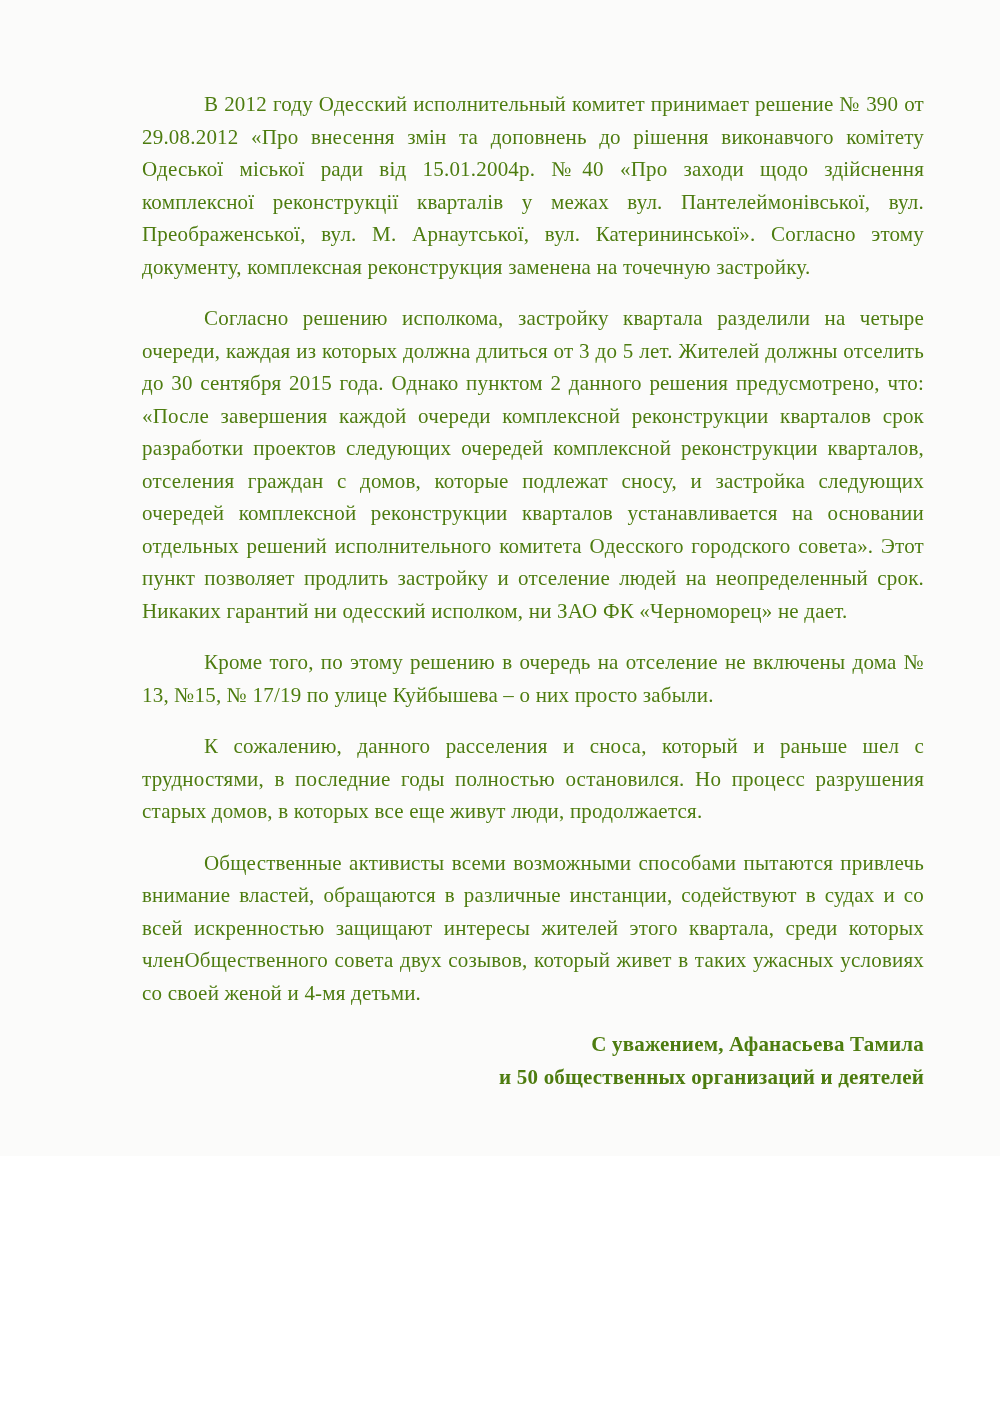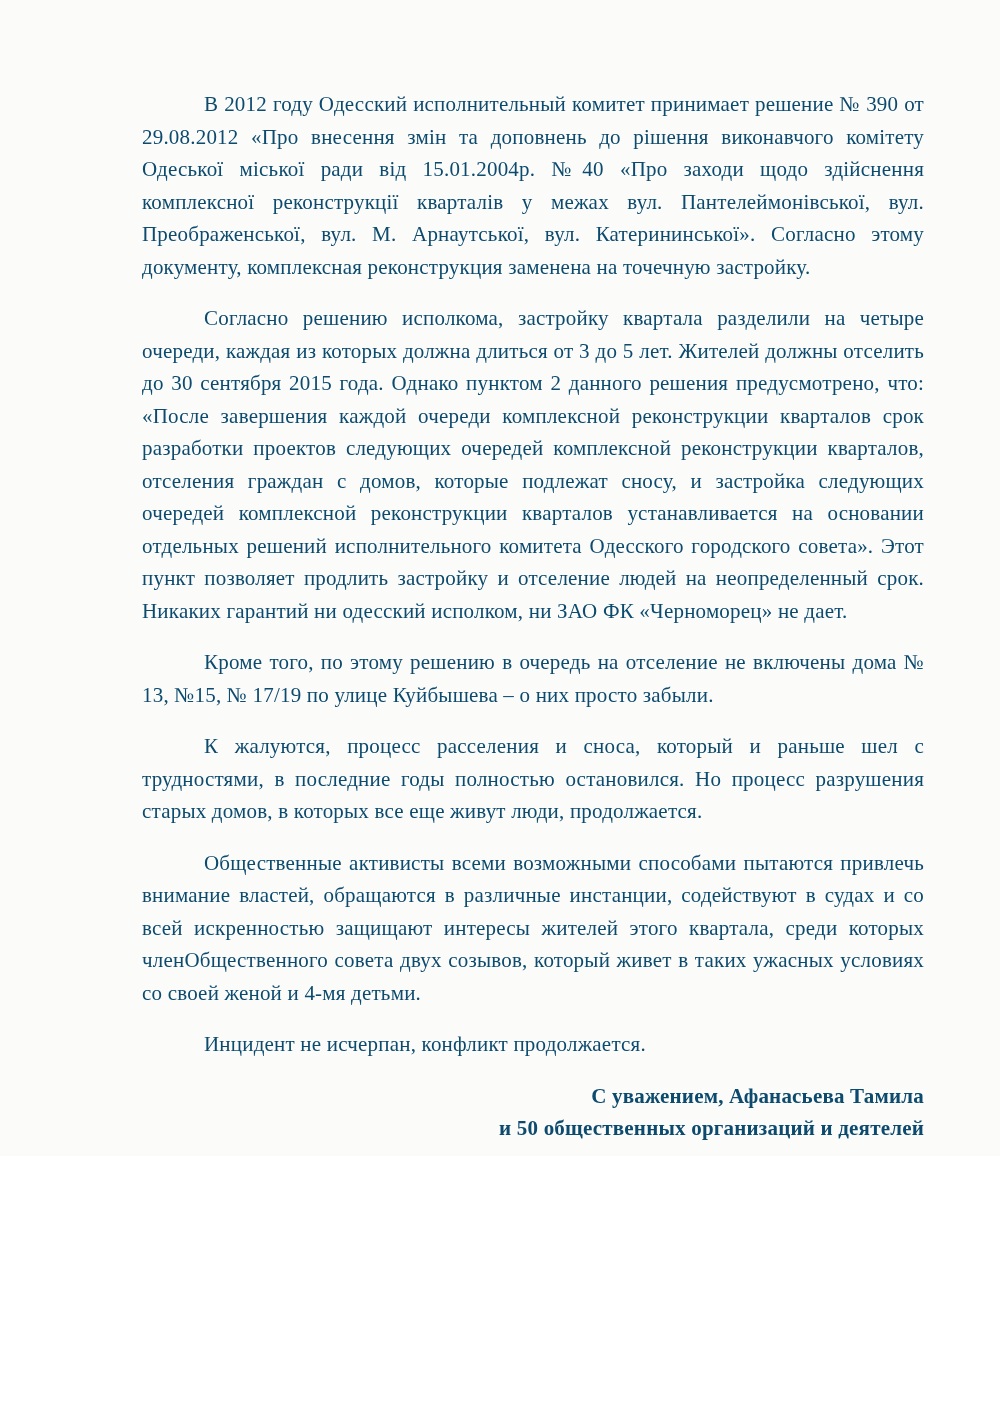--- a/index.html
+++ b/index.html
@@ -7,21 +7,21 @@
     padding: 0;
     background: #ffffff;
   }
   .page {
     position: relative;
     width: 1000px;
     height: 1156px;
     background: #fbfbfa;
     overflow: hidden;
     font-family: "Liberation Serif", "DejaVu Serif", serif;
-    color: #0c4a6e;
+    color: #4d7c0f;
   }
   .content {
     position: absolute;
     top: 88px;
     left: 142px;
     right: 76px;
   }
   .content p {
     margin: 0 0 19px 0;
     font-size: 21px;
@@ -46,22 +46,21 @@
   }
 </style>
 </head>
 <body>
 
 <div class="page">
   <div class="content">
     <p>В 2012 году Одесский исполнительный комитет принимает решение № 390 от 29.08.2012 «Про внесення змін та доповнень до рішення виконавчого комітету Одеської міської ради від 15.01.2004р. №40 «Про заходи щодо здійснення комплексної реконструкції кварталів у межах вул. Пантелеймонівської, вул. Преображенської, вул. М. Арнаутської, вул. Катерининської». Согласно этому документу, комплексная реконструкция заменена на точечную застройку.</p>
     <p>Согласно решению исполкома, застройку квартала разделили на четыре очереди, каждая из которых должна длиться от 3 до 5 лет. Жителей должны отселить до 30 сентября 2015 года. Однако пунктом 2 данного решения предусмотрено, что: «После завершения каждой очереди комплексной реконструкции кварталов срок разработки проектов следующих очередей комплексной реконструкции кварталов, отселения граждан с домов, которые подлежат сносу, и застройка следующих очередей комплексной реконструкции кварталов устанавливается на основании отдельных решений исполнительного комитета Одесского городского совета». Этот пункт позволяет продлить застройку и отселение людей на неопределенный срок. Никаких гарантий ни одесский исполком, ни ЗАО ФК «Черноморец» не дает.</p>
     <p>Кроме того, по этому решению в очередь на отселение не включены дома № 13, №15, № 17/19 по улице Куйбышева – о них просто забыли.</p>
-    <p>К жалуются, процесс расселения и сноса, который и раньше шел с трудностями, в последние годы полностью остановился. Но процесс разрушения старых домов, в которых все еще живут люди, продолжается.</p>
+    <p>К сожалению, данного расселения и сноса, который и раньше шел с трудностями, в последние годы полностью остановился. Но процесс разрушения старых домов, в которых все еще живут люди, продолжается.</p>
     <p>Общественные активисты всеми возможными способами пытаются привлечь внимание властей, обращаются в различные инстанции, содействуют в судах и со всей искренностью защищают интересы жителей этого квартала, среди которых членОбщественного совета двух созывов, который живет в таких ужасных условиях со своей женой и 4-мя детьми.</p>
-    <p>Инцидент не исчерпан, конфликт продолжается.</p>
 
     <div class="signature">
       <span class="sig-line">С уважением, Афанасьева Тамила</span>
       <span class="sig-line">и 50 общественных организаций и деятелей</span>
     </div>
   </div>
 </div>
 
 </body></html>

